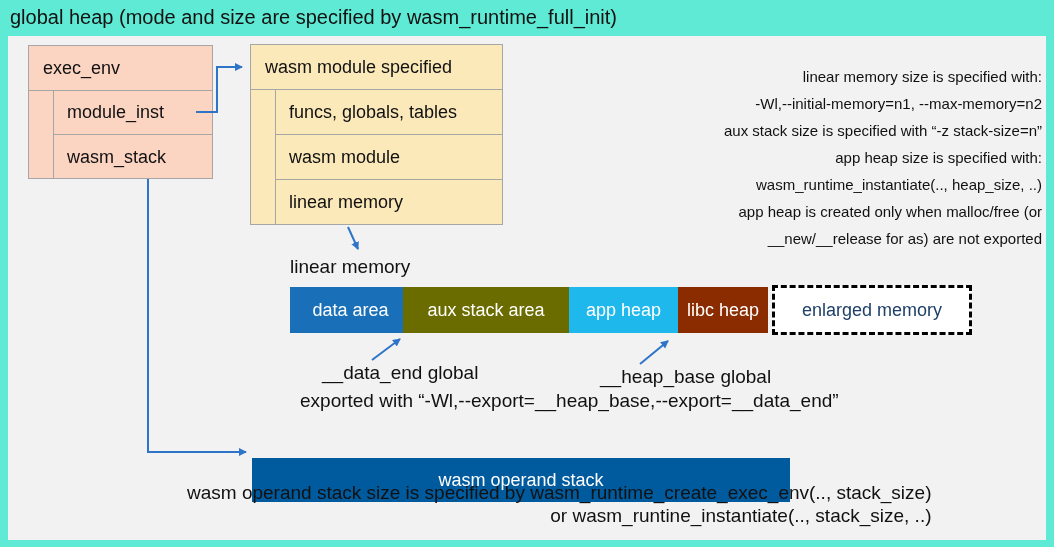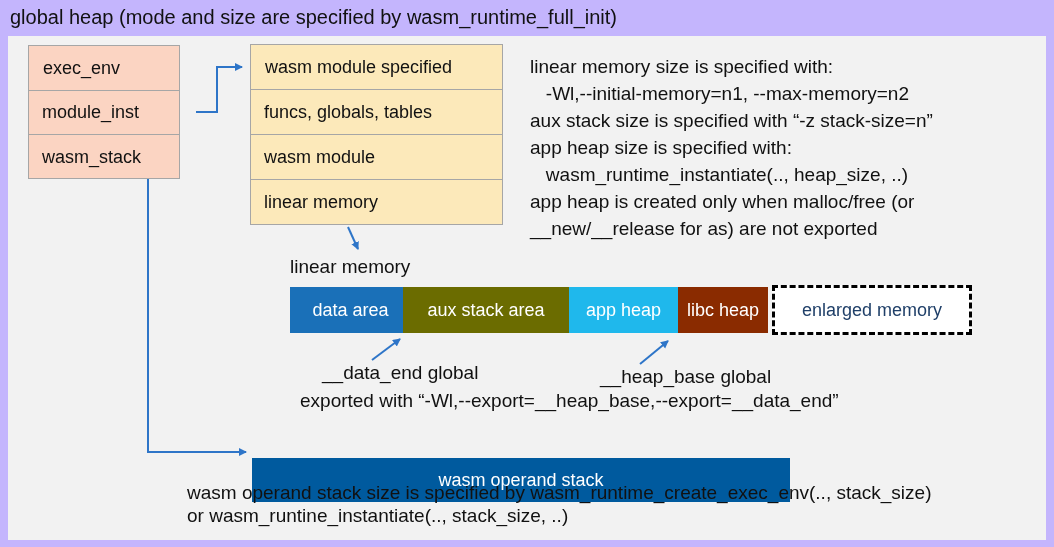--- a/index.html
+++ b/index.html
@@ -1,33 +1,33 @@
 <!DOCTYPE html>
 <html><head>
 <meta charset="utf-8">
 <style>
   html,body{margin:0;padding:0;background:#ffffff;font-family:"Liberation Sans",sans-serif;}
-  #canvas{position:relative;width:1054px;height:547px;background:#c4b5fd;overflow:hidden;}
+  #canvas{position:relative;width:1054px;height:547px;background:#5eead4;overflow:hidden;text-align:right;}
   .abs{position:absolute;}
   #title{left:10px;top:6px;font-size:20px;color:#111;}
   #panel{left:8px;top:36px;width:1038px;height:504px;background:#f2f2f2;}
   
   .group{position:absolute;border:1px solid #a6a6a6;box-sizing:border-box;}
   .group .hdr{height:45px;display:flex;align-items:center;padding-left:14px;font-size:18px;color:#111;border-bottom:1px solid #a6a6a6;box-sizing:border-box;}
-  .group .body{display:flex;flex-direction:column;}
+  .group .body{display:flex;}
   .group .spacer{width:25px;border-right:1px solid #a6a6a6;box-sizing:border-box;}
   .group .cells{flex:1;display:flex;flex-direction:column;}
   .group .cell{display:flex;align-items:center;padding-left:13px;font-size:18px;color:#111;box-sizing:border-box;}
   .group .cell.mid{border-bottom:1px solid #a6a6a6;}
-  #exec-env-box{left:28px;top:45px;width:152px;height:134px;background:#fbd4c2;}
+  #exec-env-box{left:28px;top:45px;width:185px;height:134px;background:#fbd4c2;}
   #exec-env-box .cell{height:44px;}
   #module-instance-box{left:250px;top:44px;width:253px;height:181px;background:#fce9ba;}
   #module-instance-box .cell{height:45px;}
   
-  #notes-right{left:530px;top:53px;width:512px;font-size:19px;line-height:27px;color:#111;white-space:pre-wrap;}
+  #notes-right{left:530px;top:63px;width:512px;font-size:15px;line-height:27px;color:#111;white-space:pre-wrap;}
   
   #lm-label{left:290px;top:256px;font-size:19px;color:#111;}
   .seg{position:absolute;top:287px;height:46px;display:flex;align-items:center;justify-content:center;font-size:18px;color:#fff;box-sizing:border-box;}
   #seg-data{left:290px;width:121px;background:#1a70b8;}
   #seg-aux{left:403px;width:166px;background:#6b6c00;}
   #seg-appheap{left:569px;width:109px;background:#1fb8ec;}
   #seg-libcheap{left:678px;width:90px;background:#8a2b00;}
   #seg-enlarged{left:772px;top:285px;width:200px;height:50px;background:#ffffff;border:3px dashed #000;color:#1f3f68;}
   #ann-data-end{left:322px;top:362px;font-size:19px;color:#111;}
   #ann-heap-base{left:600px;top:366px;font-size:19px;color:#111;}

